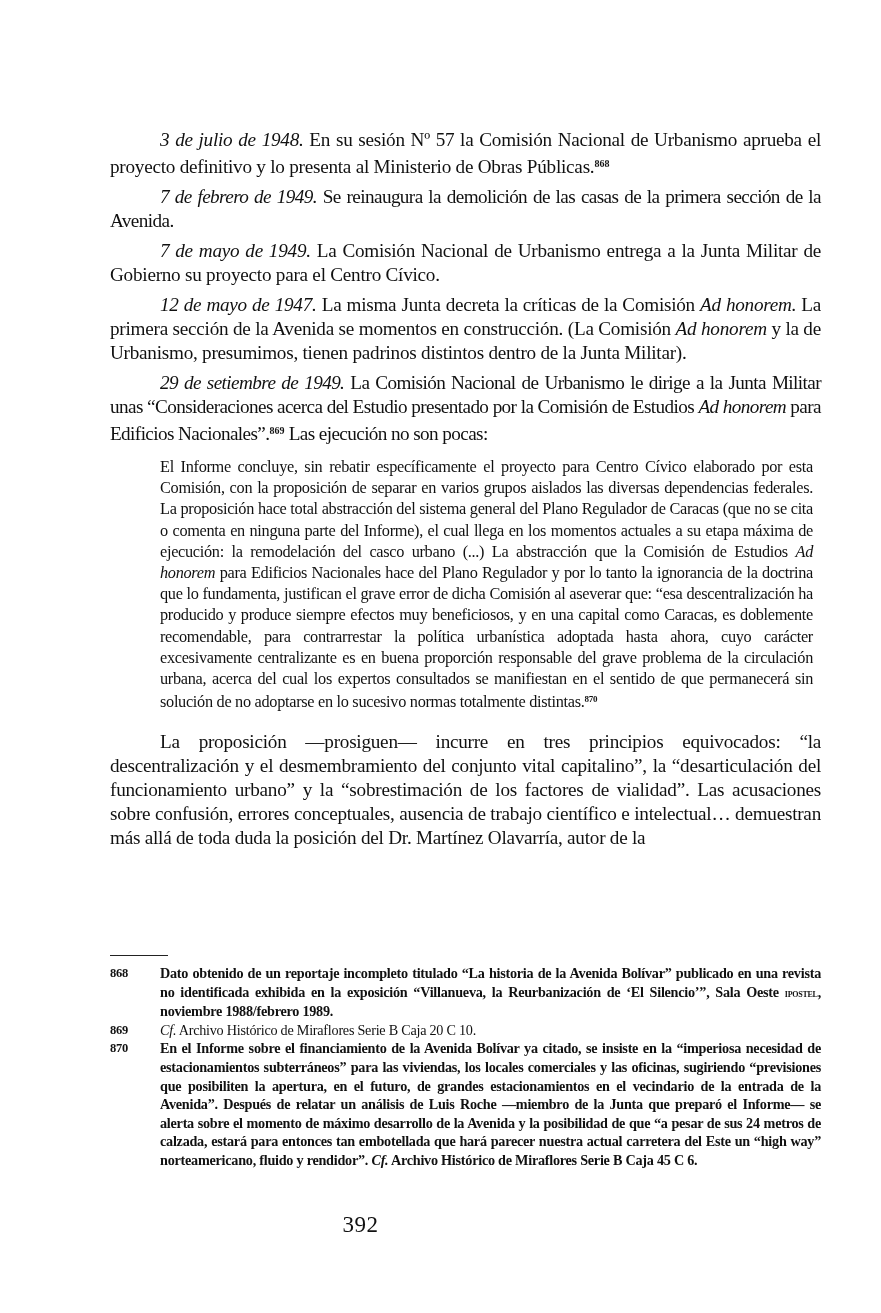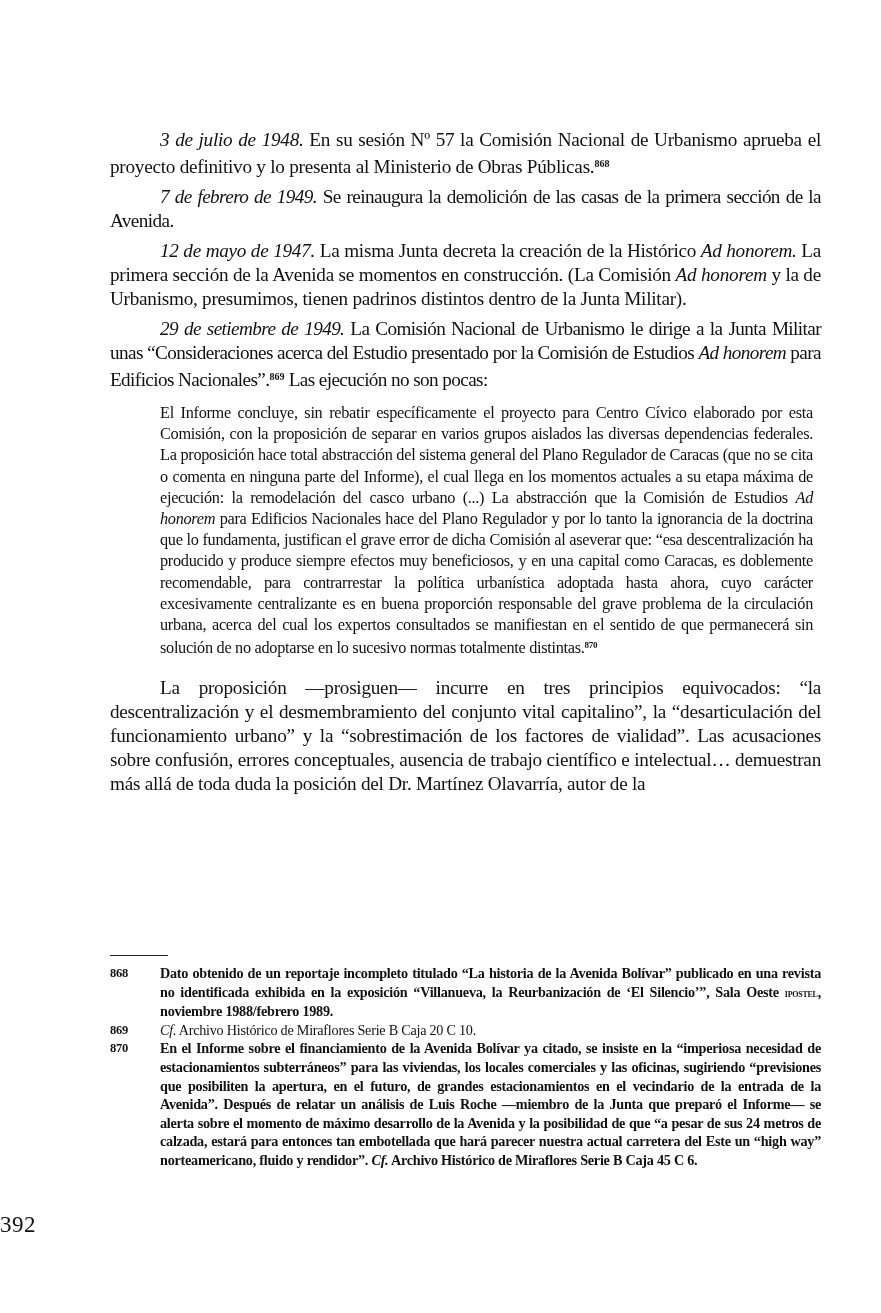--- a/index.html
+++ b/index.html
@@ -21,34 +21,35 @@
     text-align: justify; letter-spacing: -0.3px;
   }
   .after-quote { margin-top: 18px !important; }
   .rule { position: absolute; left: 110px; top: 955px; width: 58px; height: 0; border-top: 1px solid #222; }
   .notes { position: absolute; left: 110px; top: 964px; width: 711px; }
   .note { display: flex; font-size: 14.2px; line-height: 18.6px; letter-spacing: -0.25px; margin: 0 0 0 0; }
   .note-num { width: 50px; flex: 0 0 50px; font-weight: bold; font-size: 12.5px; }
   .note-text { flex: 1; text-align: justify; font-weight: bold; }
   .smallcaps { font-variant: small-caps; font-size: 12px; }
   .pagenum {
-    position: absolute; left: 0; width: 721px; top: 1212px; text-align: left;
+    position: absolute; left: 0; width: 721px; top: 1212px; text-align: center;
     font-size: 23px; letter-spacing: 0.5px;
   }
 </style>
 </head>
 <body>
 
 <div class="page main">
   <p><i>3 de julio de 1948.</i><span> En su sesión Nº 57 la Comisión Nacional de Urbanismo aprueba el proyecto definitivo y lo presenta al Ministerio de Obras Públicas.</span><span class="sup">868</span></p>
 
   <p class="tight"><i>7 de febrero de 1949.</i><span> Se reinaugura la demolición de las casas de la primera sección de la Avenida.</span></p>
 
+  <p><i>7 de mayo de 1949.</i><span> La Comisión Nacional de Urbanismo entrega a la Junta Militar de Gobierno su proyecto para el Centro Cívico.</span></p>
 
-  <p><i>12 de mayo de 1947.</i><span> La misma Junta decreta la creación de la Histórico </span><i>Ad honorem.</i><span> La primera sección de la Avenida se momentos en construcción. (La Comisión </span><i>Ad honorem</i><span> y la de Urbanismo, presumimos, tienen padrinos distintos dentro de la Junta Militar).</span></p>
+  <p><i>12 de mayo de 1947.</i><span> La misma Junta decreta la críticas de la Comisión </span><i>Ad honorem.</i><span> La primera sección de la Avenida se momentos en construcción. (La Comisión </span><i>Ad honorem</i><span> y la de Urbanismo, presumimos, tienen padrinos distintos dentro de la Junta Militar).</span></p>
 
 
   <p class="tight"><i>29 de setiembre de 1949.</i><span> La Comisión Nacional de Urbanismo le dirige a la Junta Militar unas “Consideraciones acerca del Estudio presentado por la Comisión de Estudios </span><i>Ad honorem</i><span> para Edificios Nacionales”.</span><span class="sup">869</span><span> Las ejecución no son pocas:</span></p>
 
   <div class="quote"><span>El Informe concluye, sin rebatir específicamente el proyecto para Centro Cívico elaborado por esta Comisión, con la proposición de separar en varios grupos aislados las diversas dependencias federales. La proposición hace total abstracción del sistema general del Plano Regulador de Caracas (que no se cita o comenta en ninguna parte del Informe), el cual llega en los momentos actuales a su etapa máxima de ejecución: la remodelación del casco urbano (...) La abstracción que la Comisión de Estudios </span><i>Ad honorem</i><span> para Edificios Nacionales hace del Plano Regulador y por lo tanto la ignorancia de la doctrina que lo fundamenta, justifican el grave error de dicha Comisión al aseverar que: “esa descentralización ha producido y produce siempre efectos muy beneficiosos, y en una capital como Caracas, es doblemente recomendable, para contrarrestar la política urbanística adoptada hasta ahora, cuyo carácter excesivamente centralizante es en buena proporción responsable del grave problema de la circulación urbana, acerca del cual los expertos consultados se manifiestan en el sentido de que permanecerá sin solución de no adoptarse en lo sucesivo normas totalmente distintas.</span><span class="sup-q">870</span></div>
 
   <p class="after-quote">La proposición —prosiguen— incurre en tres principios equivocados: “la descentralización y el desmembramiento del conjunto vital capitalino”, la “desarticulación del funcionamiento urbano” y la “sobrestimación de los factores de vialidad”. Las acusaciones sobre confusión, errores conceptuales, ausencia de trabajo científico e intelectual… demuestran más allá de toda duda la posición del Dr. Martínez Olavarría, autor de la</p>
 </div>
 
 <div class="rule"></div>

